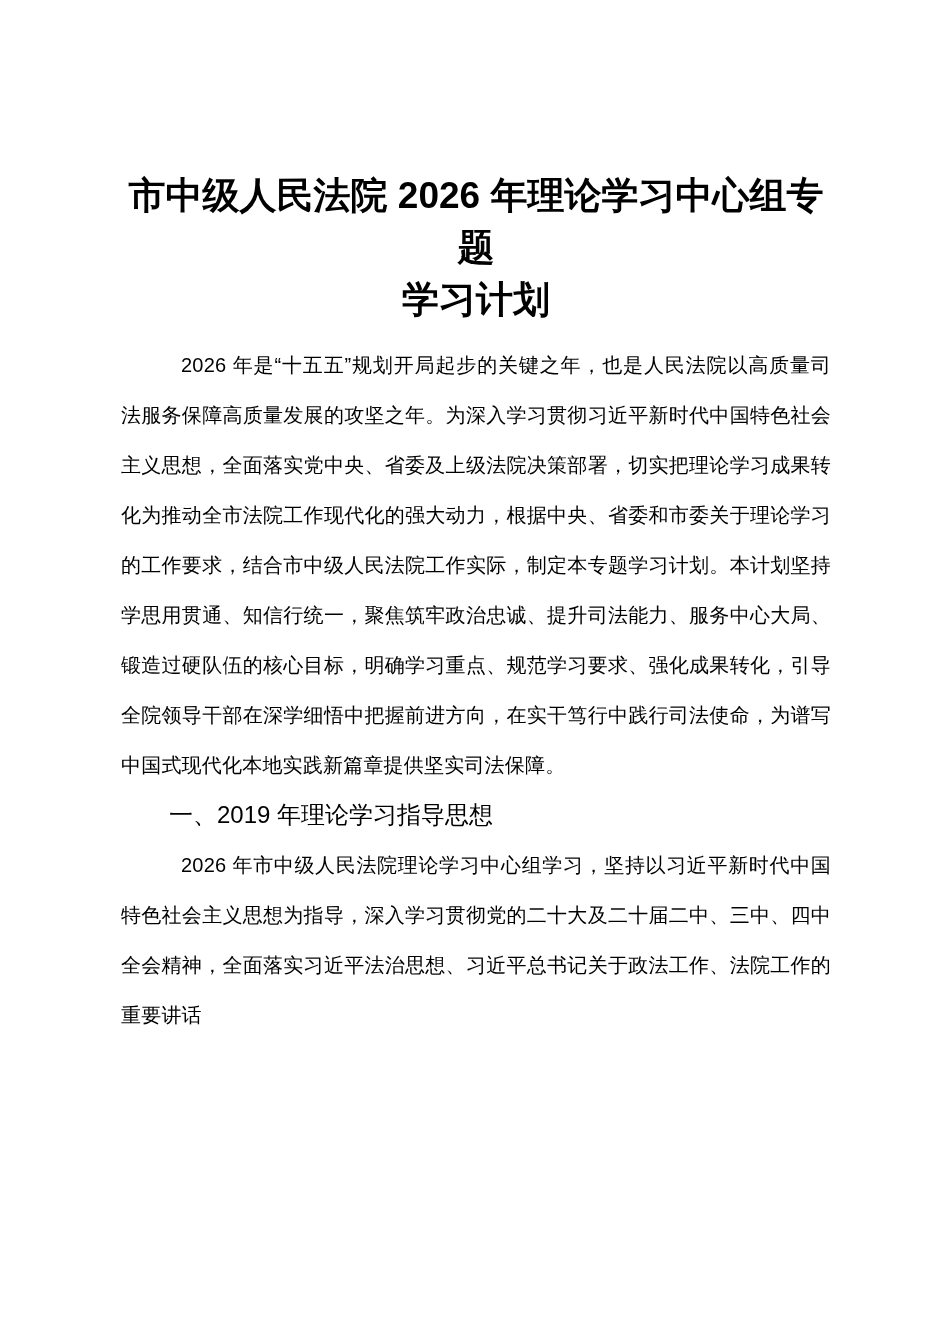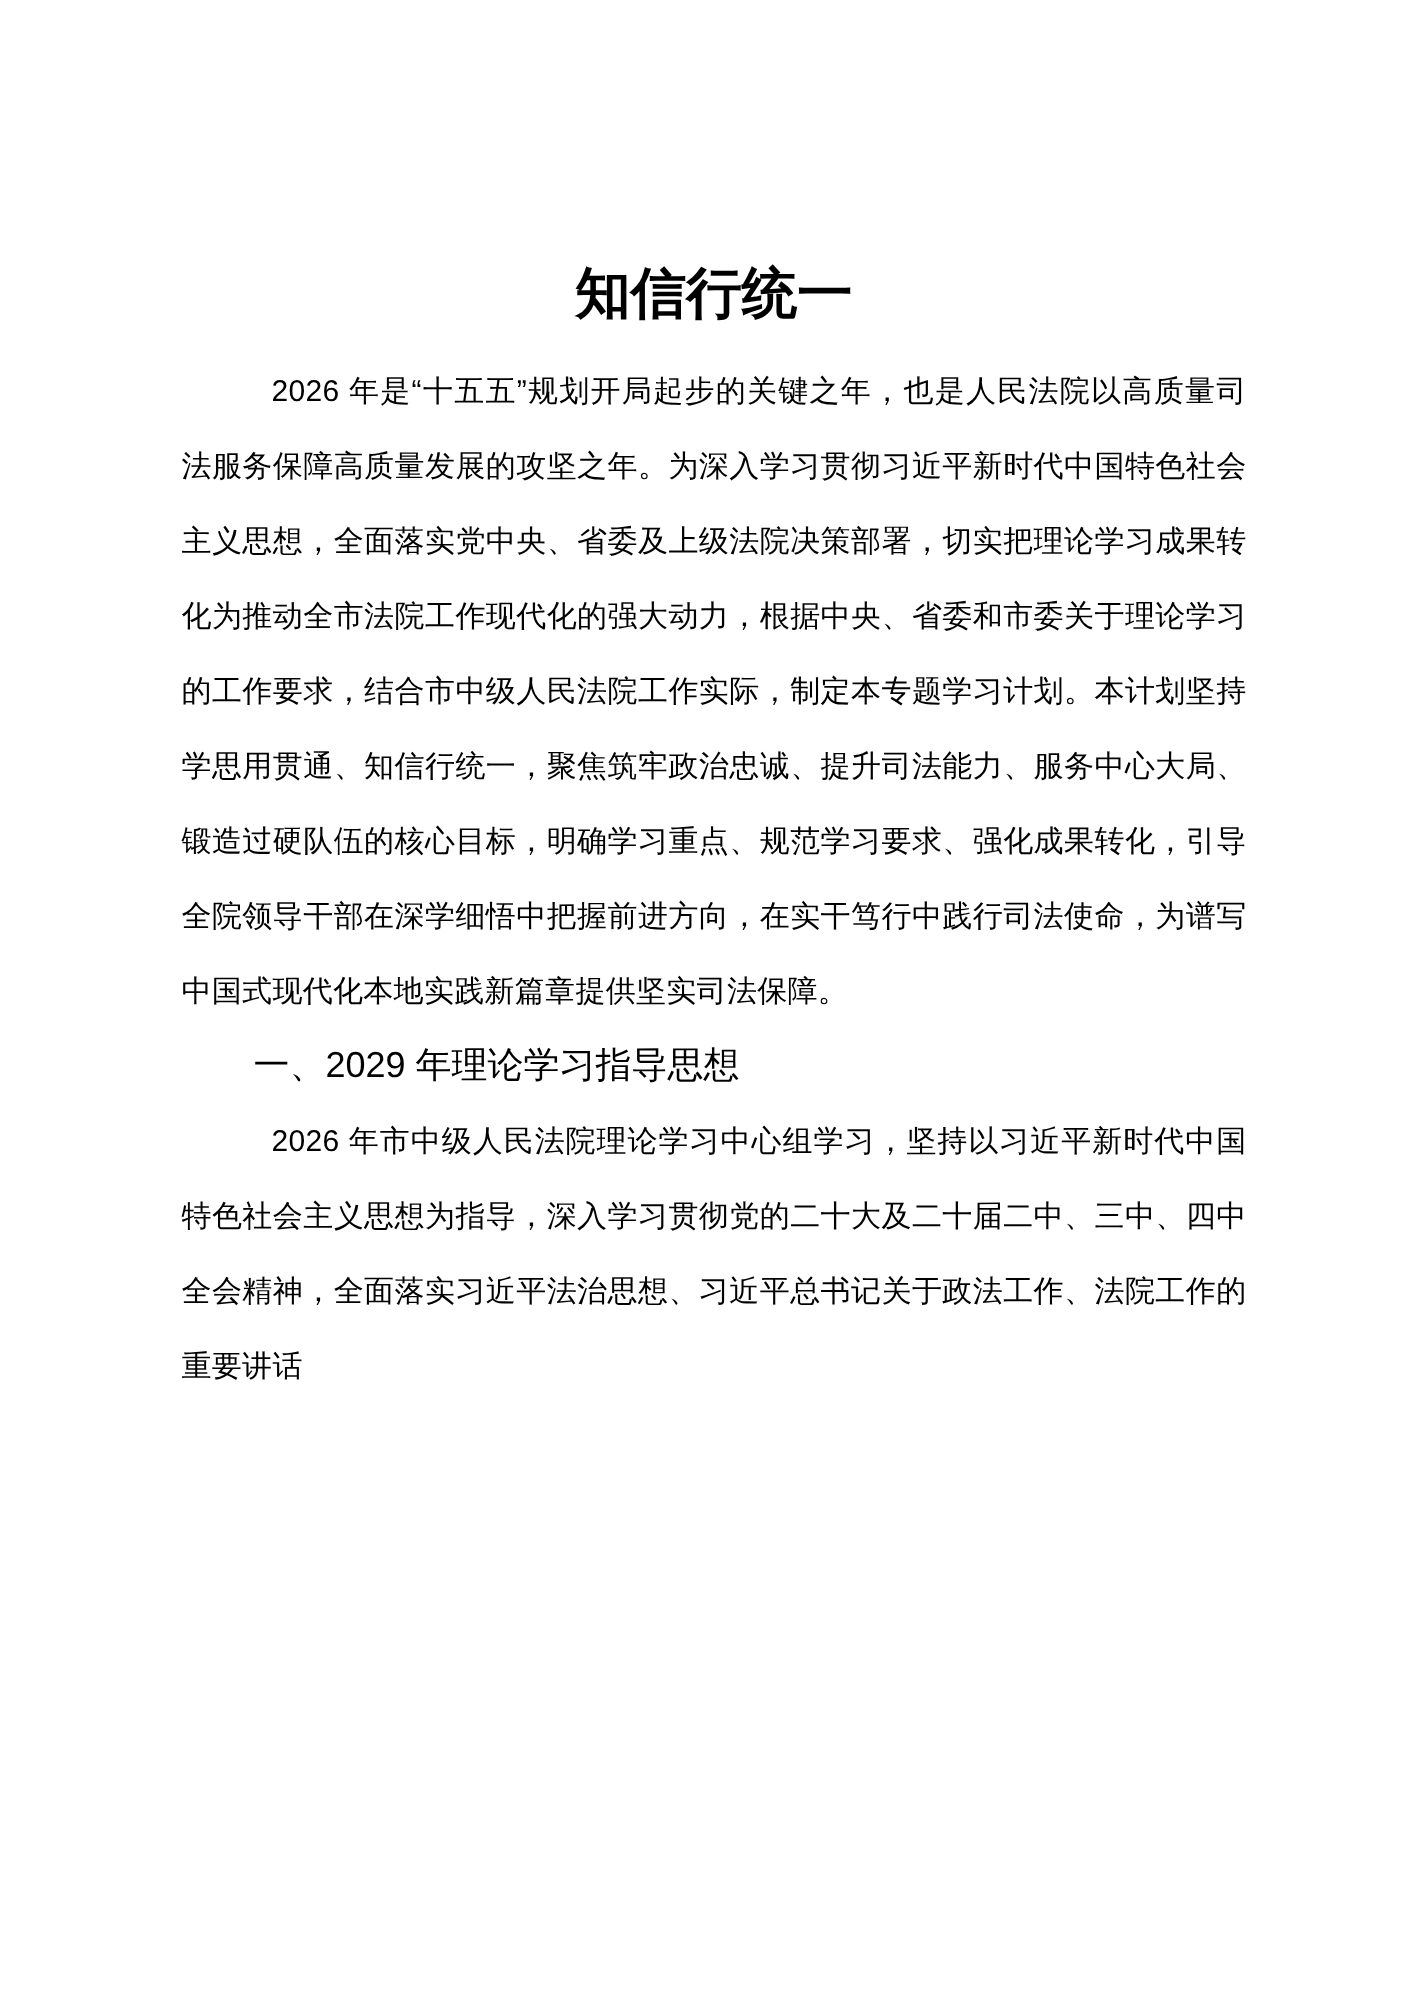--- a/index.html
+++ b/index.html
@@ -54,23 +54,24 @@
     word-break: break-all;
   }
 </style>
 </head>
 <body>
 
 <div class="page">
   <div class="content">
 
     <h1 class="doc-title">
-      <span style="display: block;">知信行统一</span>
+      <span style="display: block;">市中级人民法院 2026 年理论学习中心组专题</span>
+      <span style="display: block;">学习计划</span>
     </h1>
 
     <p class="para">2026 年是“十五五”规划开局起步的关键之年，也是人民法院以高质量司法服务保障高质量发展的攻坚之年。为深入学习贯彻习近平新时代中国特色社会主义思想，全面落实党中央、省委及上级法院决策部署，切实把理论学习成果转化为推动全市法院工作现代化的强大动力，根据中央、省委和市委关于理论学习的工作要求，结合市中级人民法院工作实际，制定本专题学习计划。本计划坚持学思用贯通、知信行统一，聚焦筑牢政治忠诚、提升司法能力、服务中心大局、锻造过硬队伍的核心目标，明确学习重点、规范学习要求、强化成果转化，引导全院领导干部在深学细悟中把握前进方向，在实干笃行中践行司法使命，为谱写中国式现代化本地实践新篇章提供坚实司法保障。</p>
 
-    <p class="section-heading">一、2029 年理论学习指导思想</p>
+    <p class="section-heading">一、2019 年理论学习指导思想</p>
 
     <p class="para">2026 年市中级人民法院理论学习中心组学习，坚持以习近平新时代中国特色社会主义思想为指导，深入学习贯彻党的二十大及二十届二中、三中、四中全会精神，全面落实习近平法治思想、习近平总书记关于政法工作、法院工作的重要讲话</p>
 
   </div>
 </div>
 
 </body></html>

